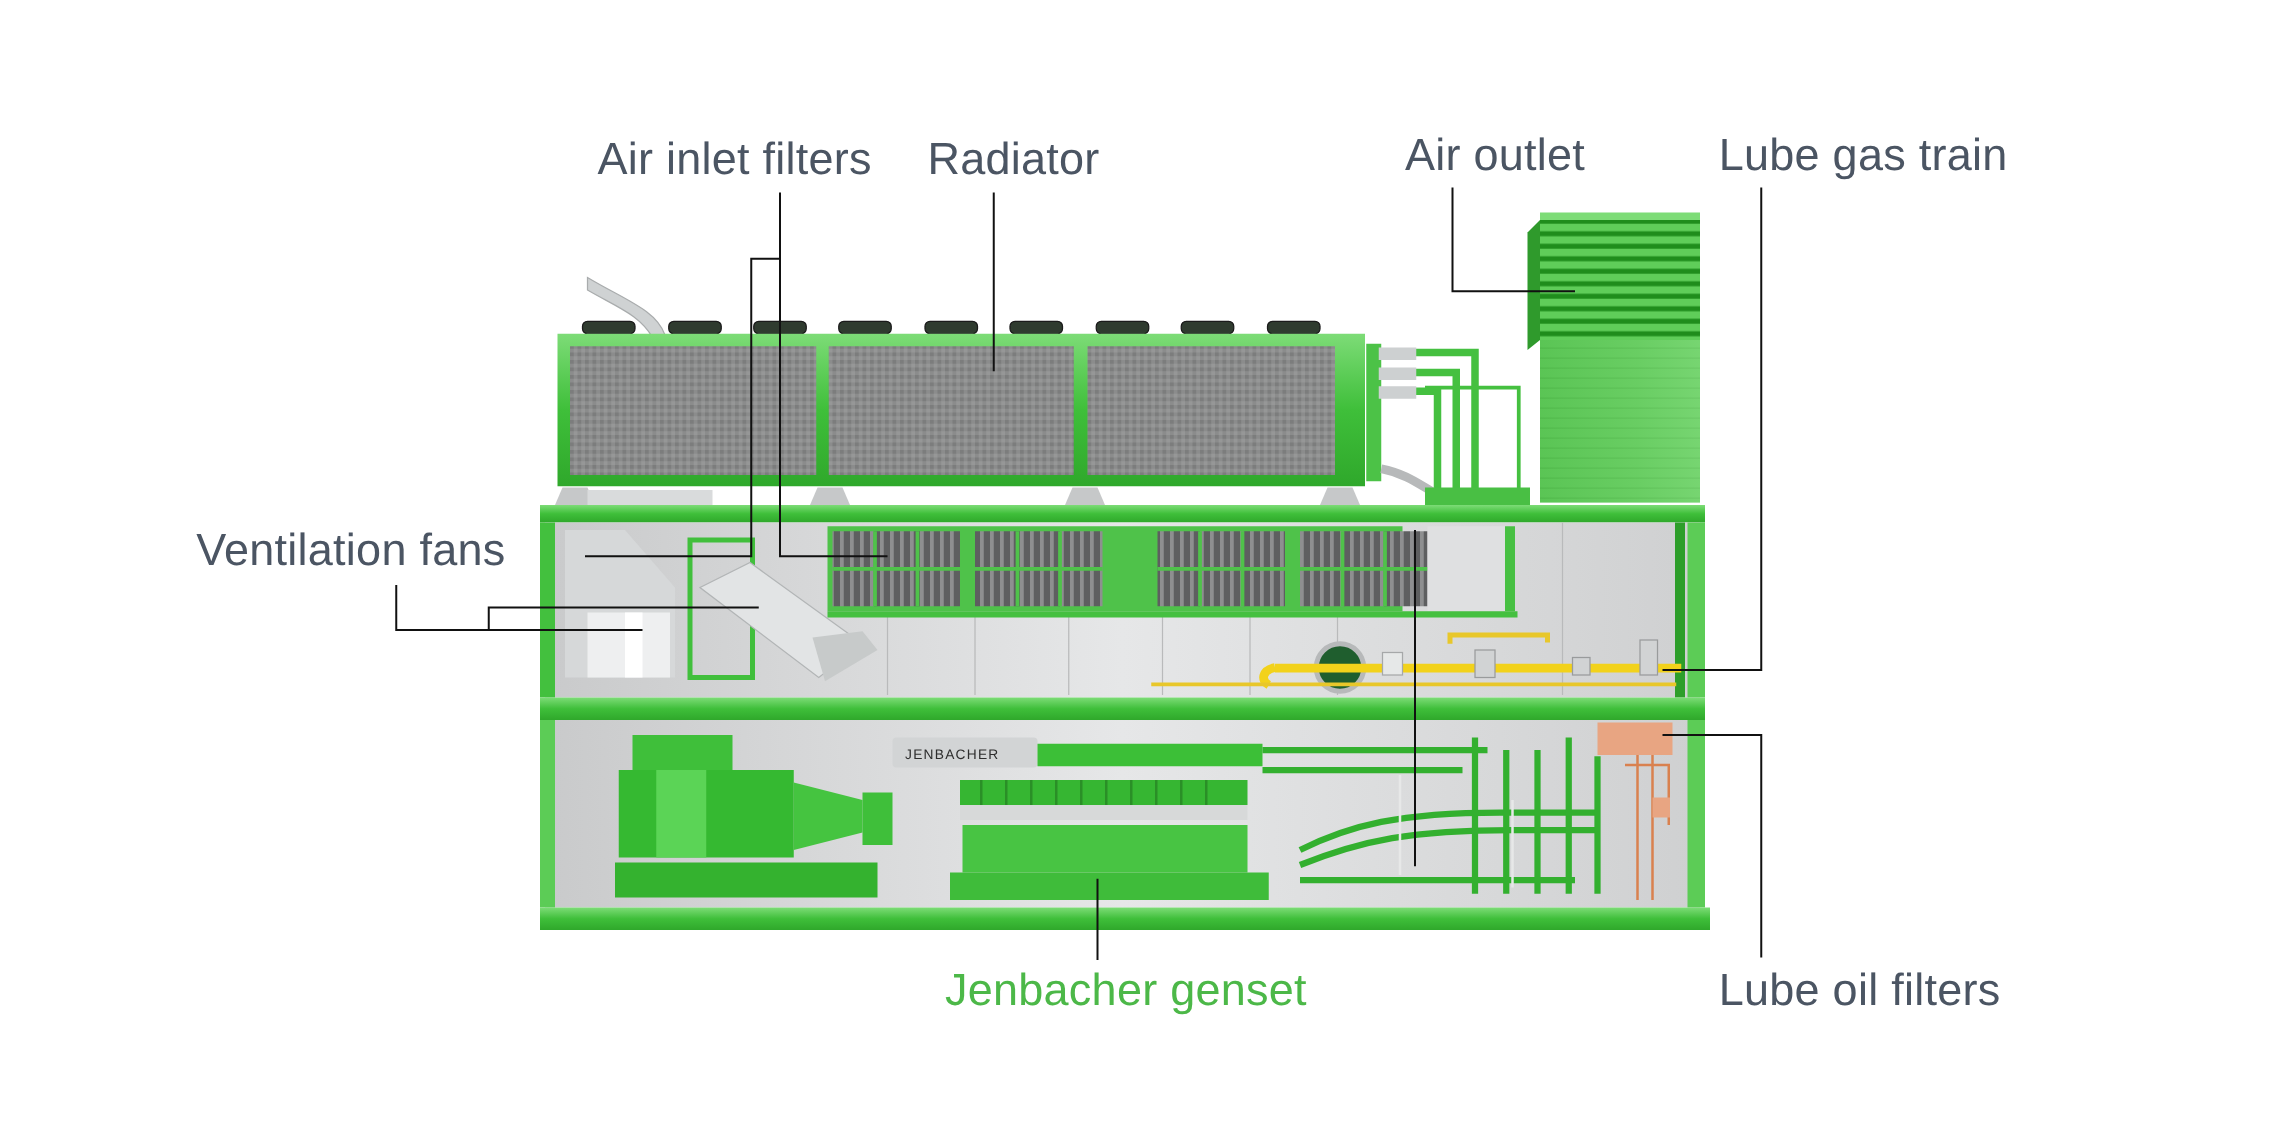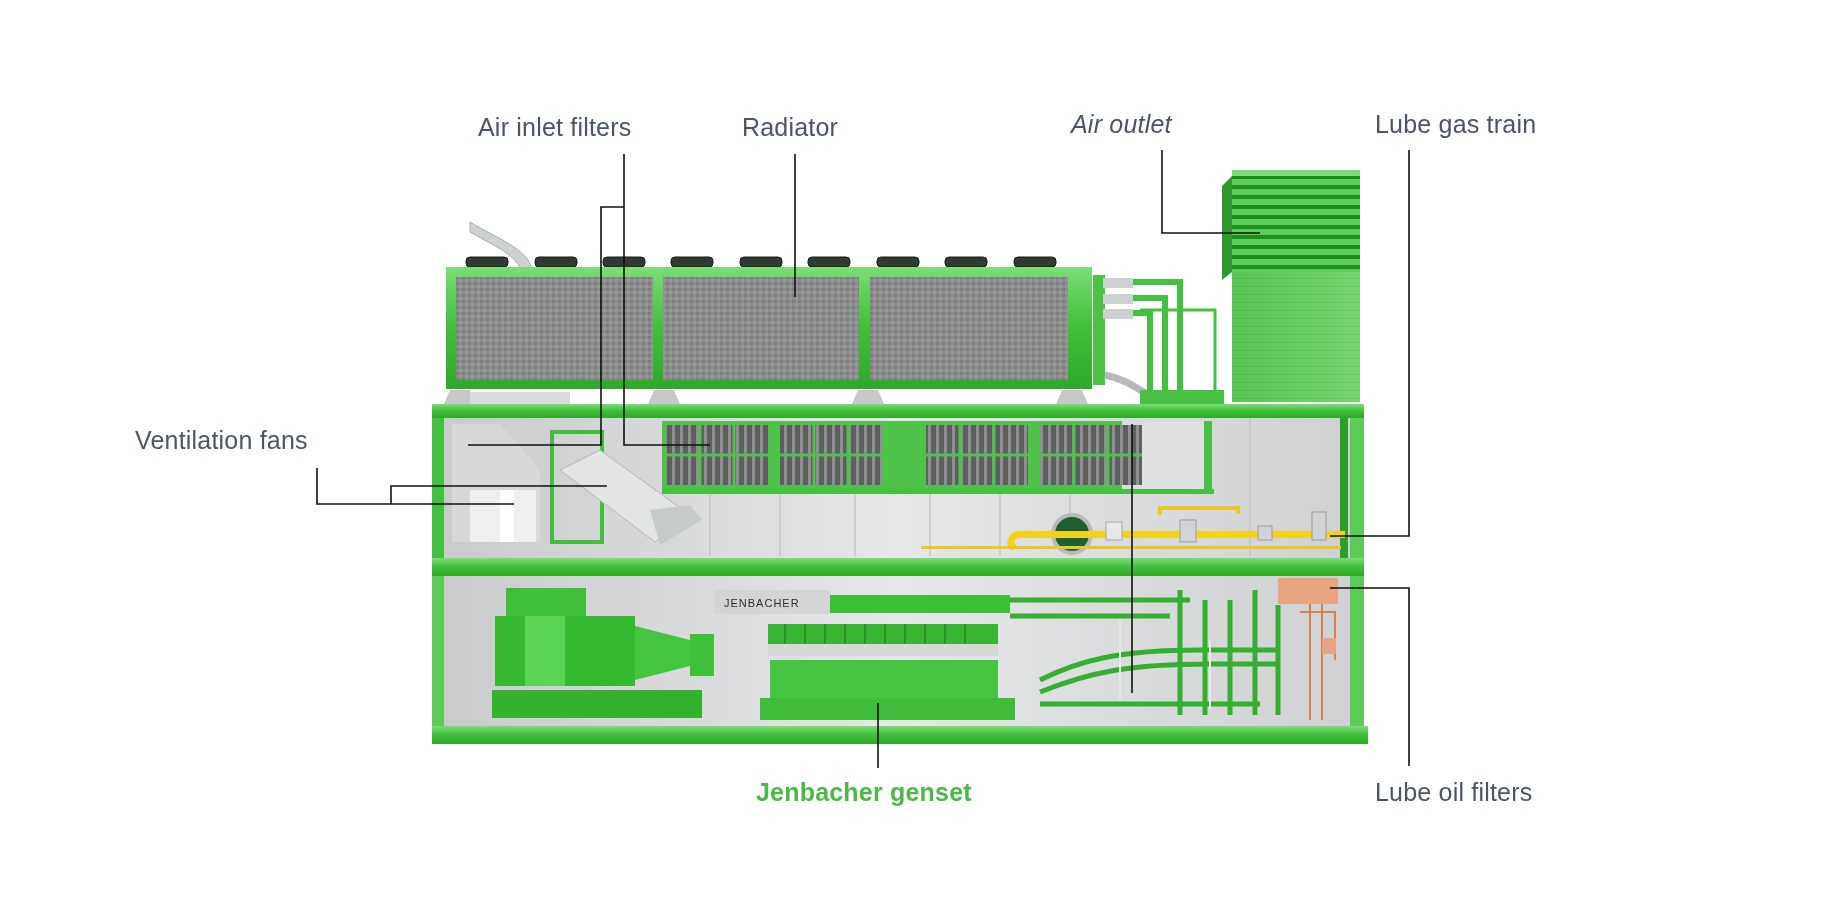--- a/index.html
+++ b/index.html
@@ -1,21 +1,21 @@
 <!DOCTYPE html>
 <html><head>
 <meta charset="utf-8">
 <style>
   html, body { margin:0; padding:0; background:#ffffff; }
   body { width:1832px; height:916px; position:relative; overflow:hidden;
          font-family:"Liberation Sans", "DejaVu Sans", sans-serif; }
   .stage { position:absolute; left:0; top:0; width:1832px; height:916px; }
-  .label { position:absolute; font-size:25px; color:#4b5563; letter-spacing:0.2px;
+  .label { position:absolute; font-size:36px; color:#4b5563; letter-spacing:0.2px;
            white-space:nowrap; line-height:30px; }
-  .label.highlight { color:#4cb848; font-weight:bold; }
+  .label.highlight { color:#4cb848; font-weight:normal; }
   svg.art { position:absolute; left:0; top:0; }
 </style>
 </head>
 <body>
 
 <div class="stage">
 
   <svg class="art" width="1832" height="916" viewBox="0 0 1832 916">
     <defs>
       <linearGradient id="gFrame" x1="0" y1="0" x2="0" y2="1">
@@ -252,18 +252,18 @@
       <line x1="878" y1="703" x2="878" y2="768"></line>
 
       <polyline points="1330,588 1409,588 1409,766"></polyline>
 
       <line x1="1132" y1="424" x2="1132" y2="693"></line>
     </g>
   </svg>
 
   <div class="label" style="left:478px; top:112px;">Air inlet filters</div>
   <div class="label" style="left:742px; top:112px;">Radiator</div>
-  <div class="label" style="left:1071px; top:109px;font-style:italic;">Air outlet</div>
+  <div class="label" style="left:1124px; top:109px;">Air outlet</div>
   <div class="label" style="left:1375px; top:109px;">Lube gas train</div>
-  <div class="label" style="left:135px; top:425px;">Ventilation fans</div>
+  <div class="label" style="left:157px; top:425px;">Ventilation fans</div>
   <div class="label highlight" style="left:756px; top:777px;">Jenbacher genset</div>
   <div class="label" style="left:1375px; top:777px;">Lube oil filters</div>
 </div>
 
 </body></html>

